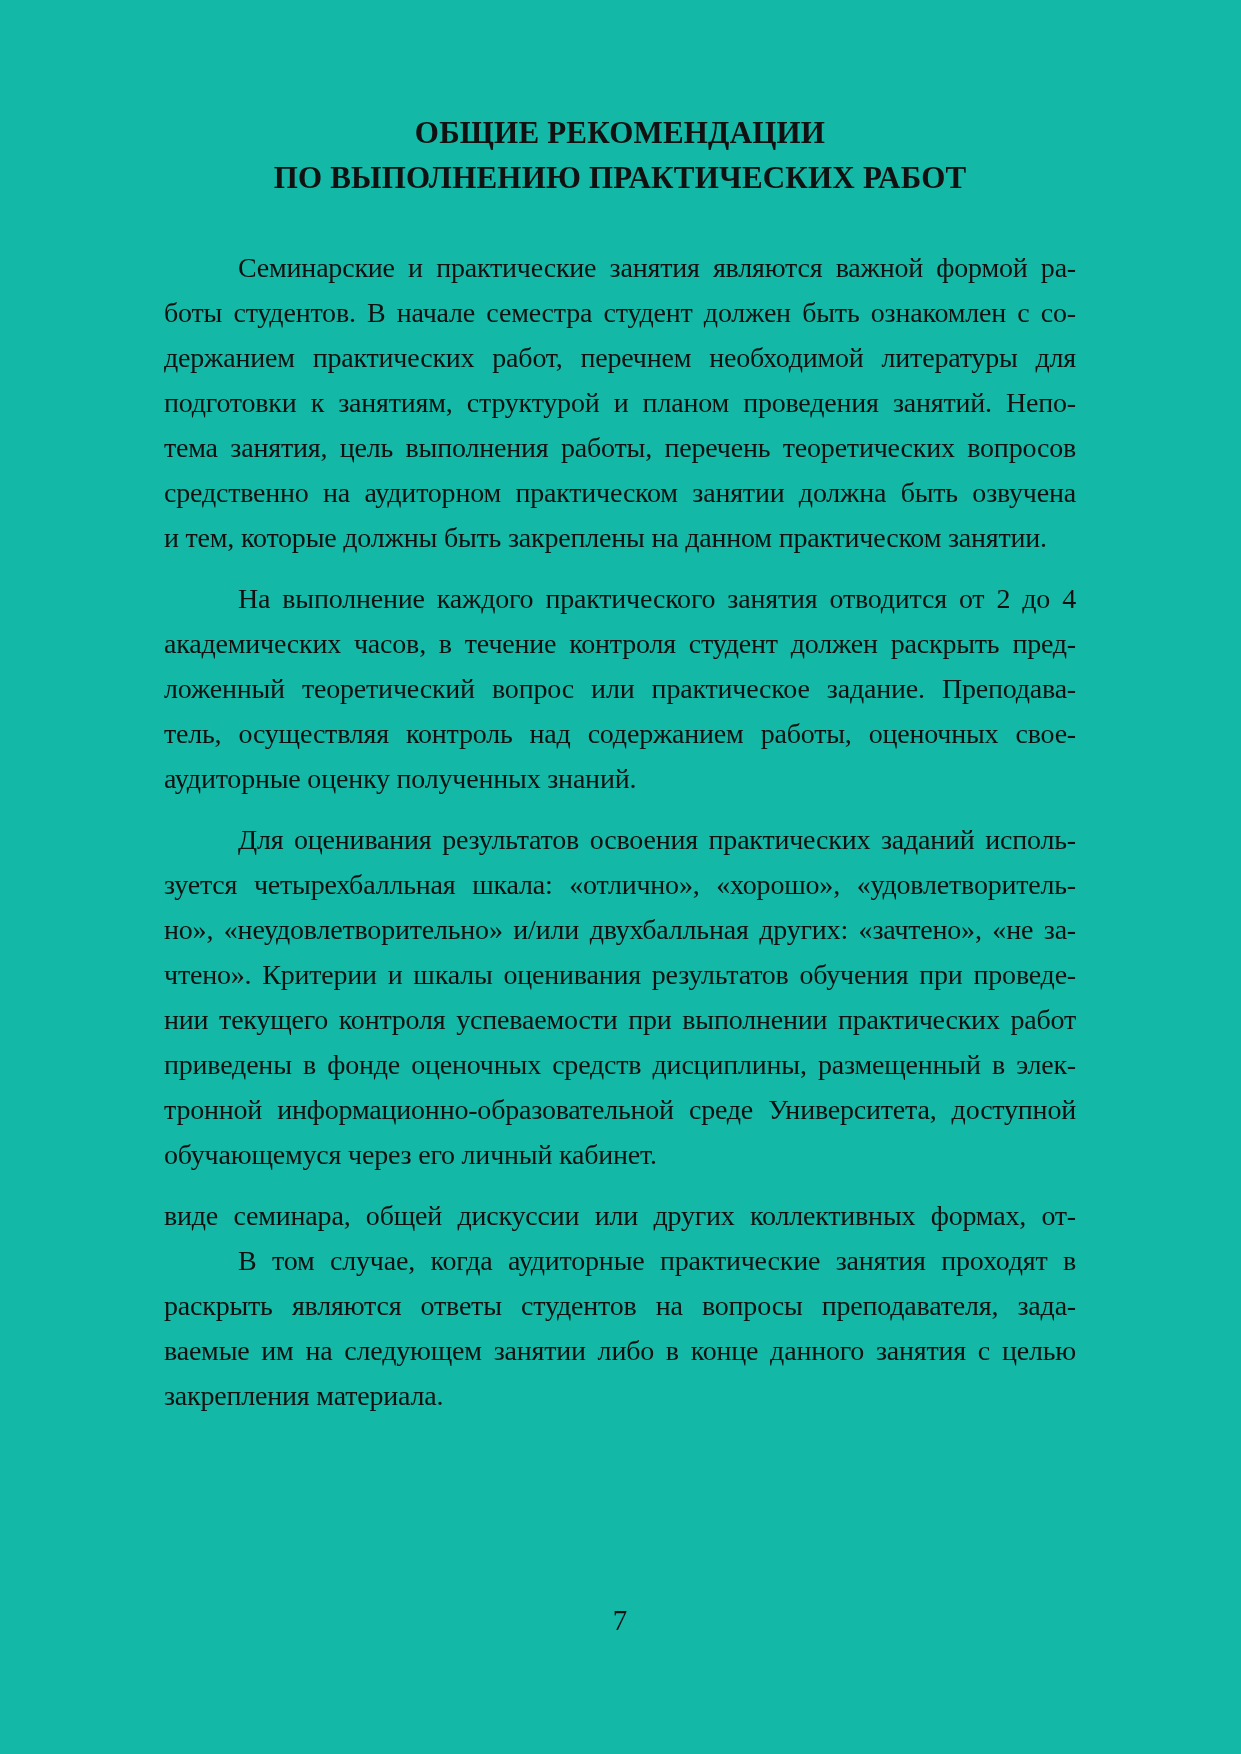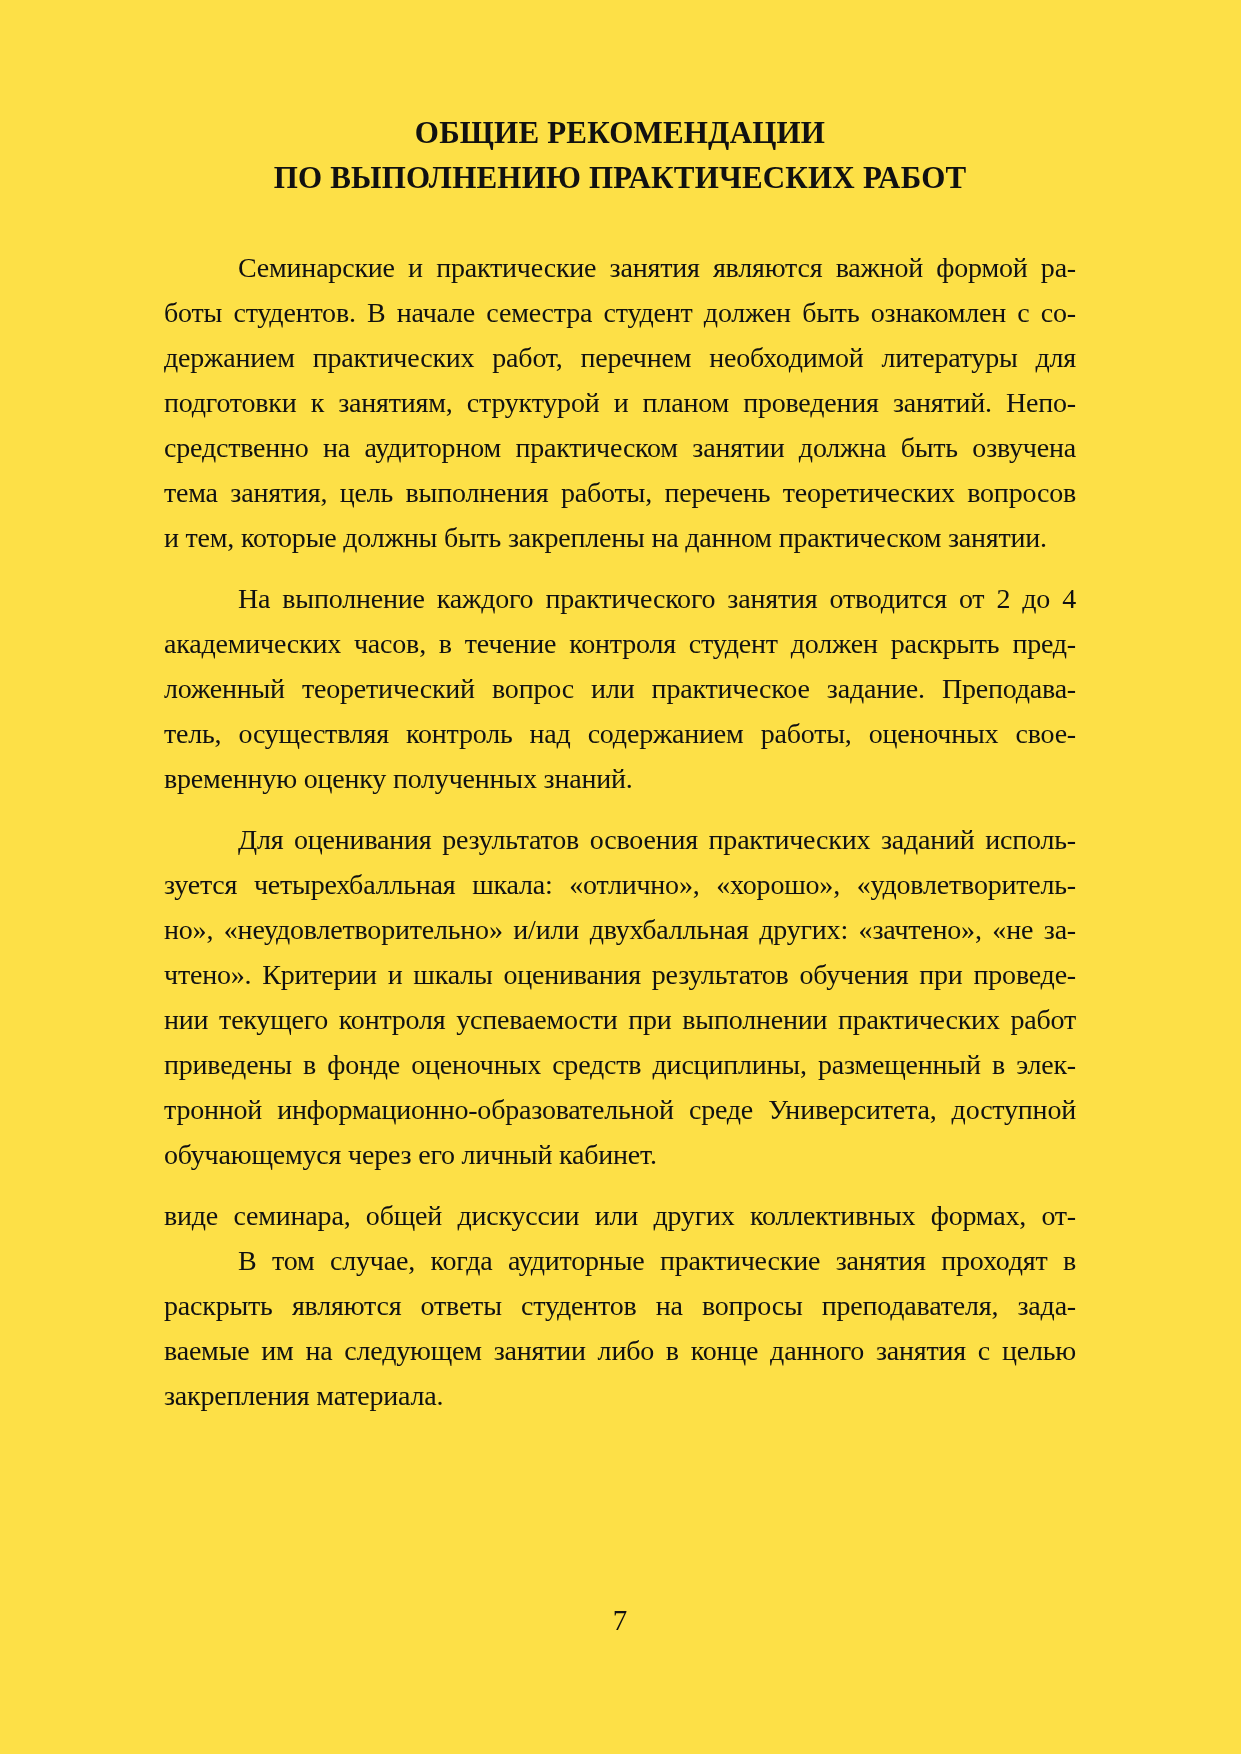--- a/index.html
+++ b/index.html
@@ -4,21 +4,21 @@
 <style>
   html, body {
     margin: 0;
     padding: 0;
     background: #ffffff;
   }
   .page {
     position: relative;
     width: 1241px;
     height: 1754px;
-    background: #fde047;
+    background: #14b8a6;
     overflow: hidden;
     font-family: "Liberation Serif", "DejaVu Serif", serif;
     color: #111111;
   }
   .content {
     position: absolute;
     left: 148px;
     top: 110px;
     width: 944px;
   }
@@ -67,30 +67,30 @@
     <div class="doc-title">
         <div class="title-line">ОБЩИЕ РЕКОМЕНДАЦИИ</div>
         <div class="title-line">ПО ВЫПОЛНЕНИЮ ПРАКТИЧЕСКИХ РАБОТ</div>
       </div>
     <div class="doc-body">
         <div class="paragraph">
           <div class="line first">Семинарские и практические занятия являются важной формой ра-</div>
           <div class="line">боты студентов. В начале семестра студент должен быть ознакомлен с со-</div>
           <div class="line">держанием практических работ, перечнем необходимой литературы для</div>
           <div class="line">подготовки к занятиям, структурой и планом проведения занятий. Непо-</div>
+          <div class="line">тема занятия, цель выполнения работы, перечень теоретических вопросов</div>
           <div class="line">средственно на аудиторном практическом занятии должна быть озвучена</div>
-          <div class="line">тема занятия, цель выполнения работы, перечень теоретических вопросов</div>
           <div class="line last">и тем, которые должны быть закреплены на данном практическом занятии.</div>
         </div>
         <div class="paragraph">
           <div class="line first">На выполнение каждого практического занятия отводится от 2 до 4</div>
           <div class="line">академических часов, в течение контроля студент должен раскрыть пред-</div>
           <div class="line">ложенный теоретический вопрос или практическое задание. Преподава-</div>
           <div class="line">тель, осуществляя контроль над содержанием работы, оценочных свое-</div>
-          <div class="line last">временную оценку полученных знаний.</div>
+          <div class="line last">аудиторные оценку полученных знаний.</div>
         </div>
         <div class="paragraph">
           <div class="line first">Для оценивания результатов освоения практических заданий исполь-</div>
           <div class="line">зуется четырехбалльная шкала: «отлично», «хорошо», «удовлетворитель-</div>
           <div class="line">но», «неудовлетворительно» и/или двухбалльная других: «зачтено», «не за-</div>
           <div class="line">чтено». Критерии и шкалы оценивания результатов обучения при проведе-</div>
           <div class="line">нии текущего контроля успеваемости при выполнении практических работ</div>
           <div class="line">приведены в фонде оценочных средств дисциплины, размещенный в элек-</div>
           <div class="line">тронной информационно-образовательной среде Университета, доступной</div>
           <div class="line last">обучающемуся через его личный кабинет.</div>

